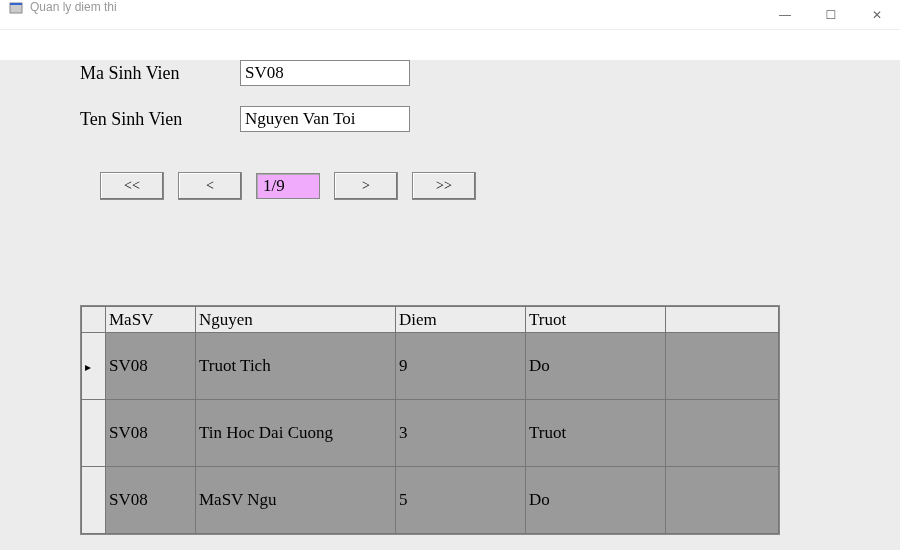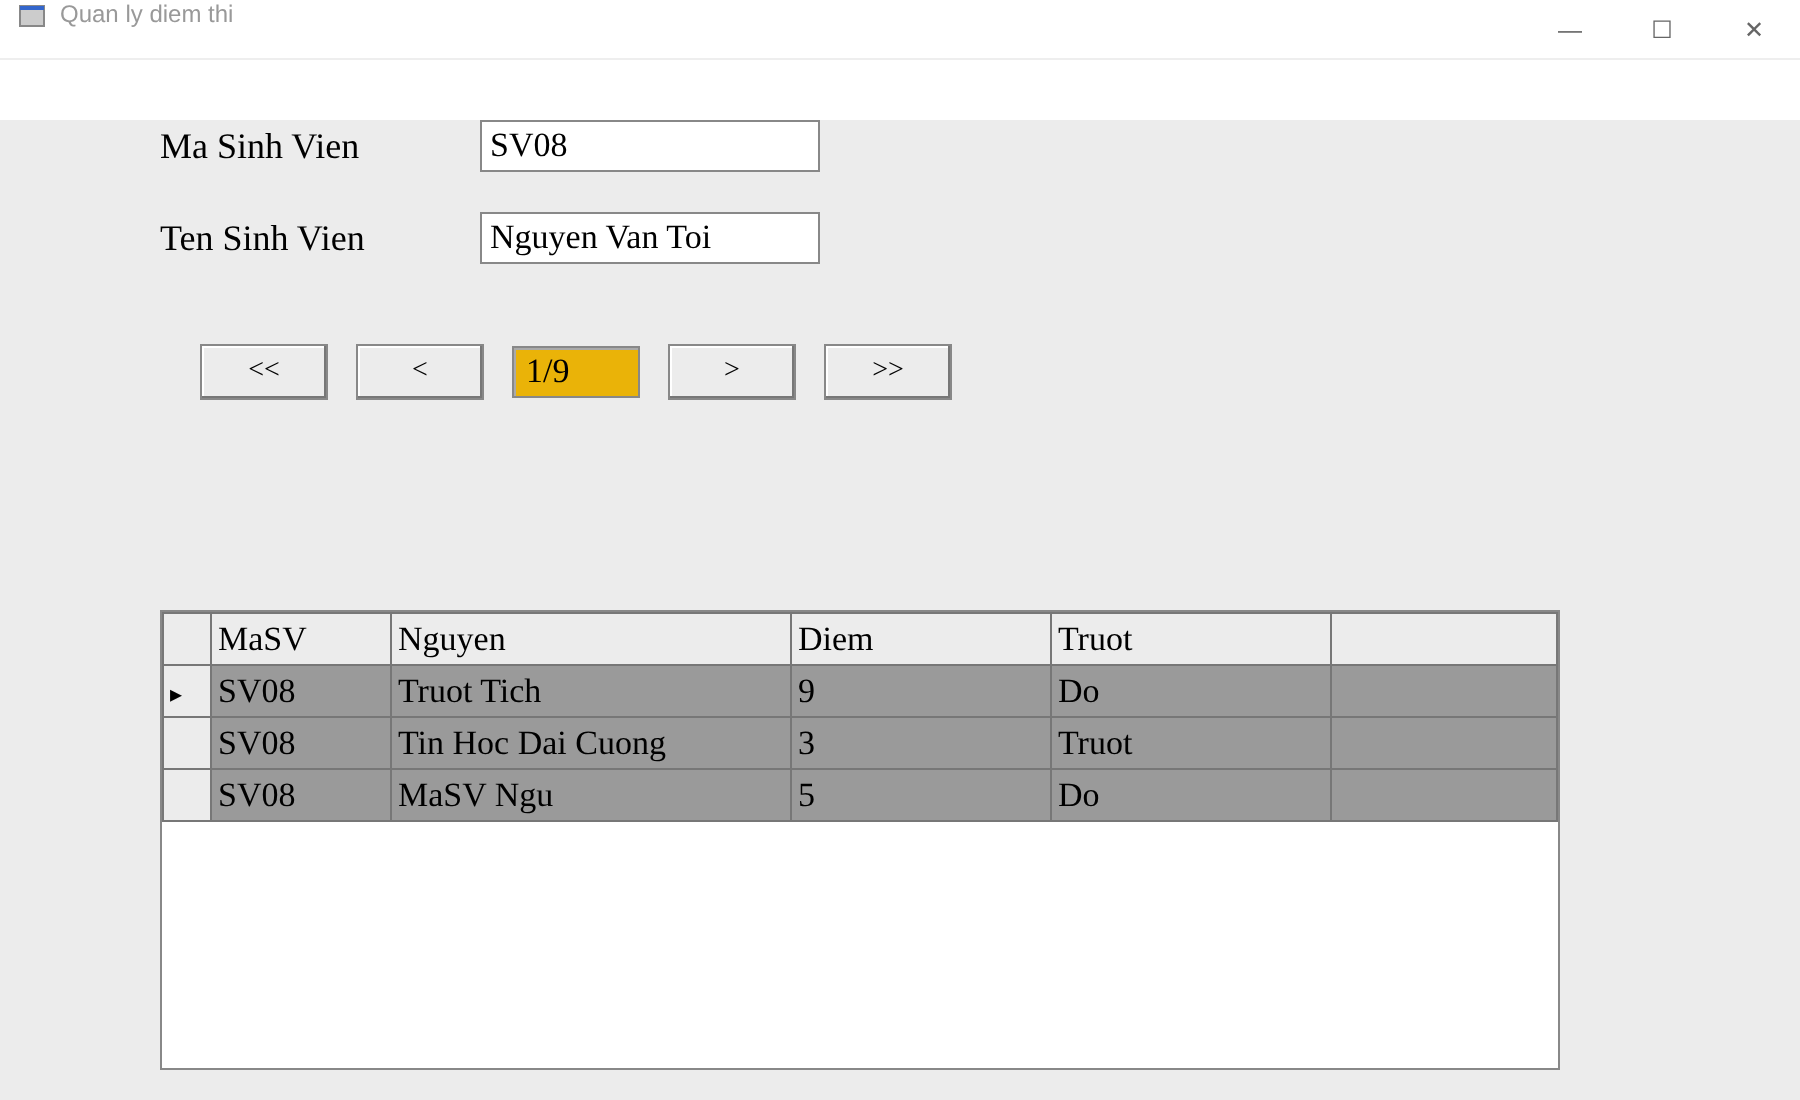--- a/index.html
+++ b/index.html
@@ -71,36 +71,35 @@
       font-family: "Times New Roman", serif;
       font-size: 14px;
       color: #000;
       cursor: pointer;
       display: flex; align-items: center; justify-content: center;
     }
     .page-box {
       width: 64px;
       height: 26px;
       border: 1px solid #888;
-      background: #eab308;
+      background: #f0abfc;
       box-shadow: inset 1px 1px 0 #aaa;
       font-family: "Times New Roman", serif;
       font-size: 17px;
       padding: 2px 6px;
     }
     .grid-container {
       position: absolute;
       left: 80px;
       top: 245px;
       width: 700px;
       height: 230px;
       background: #7dd3fc;
       border: 1px solid #888;
       display: flex;
-      flex-direction: column;
     }
     .grid-table {
       border-collapse: collapse;
       table-layout: fixed;
       width: 100%;
     }
     .grid-table th, .grid-table td {
       border: 1px solid #777;
       font-family: "Times New Roman", serif;
       font-size: 17px;

